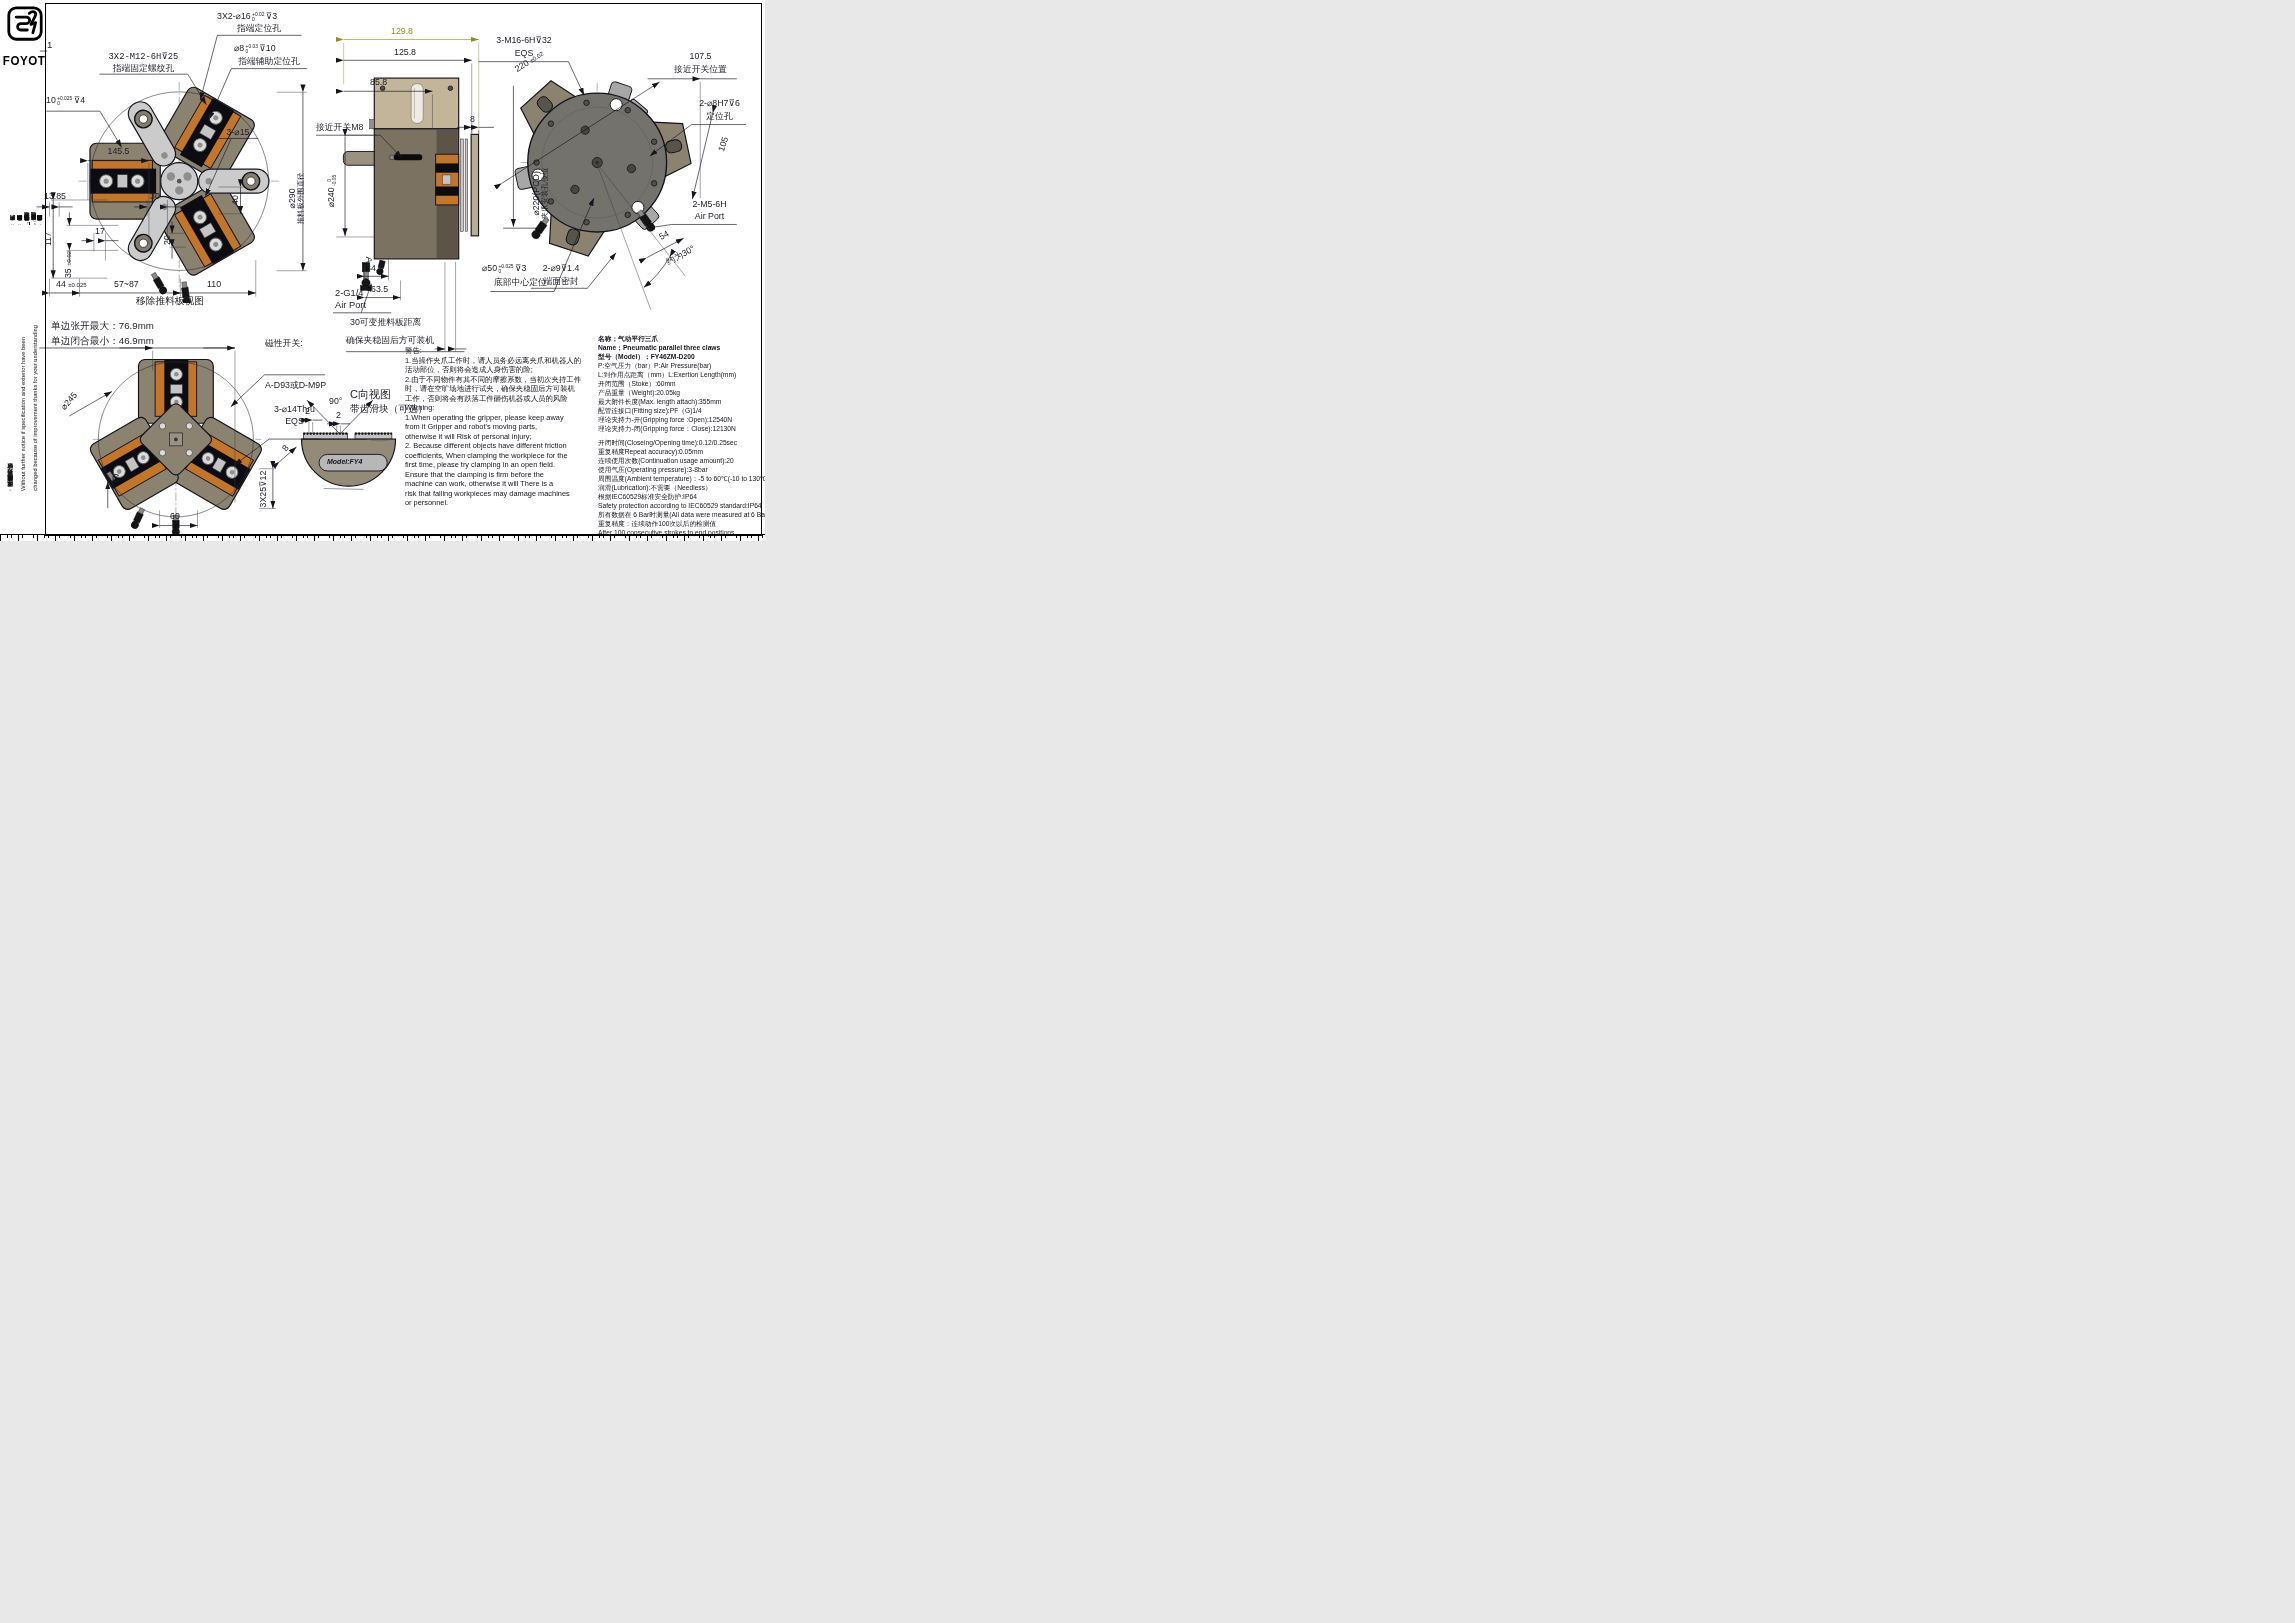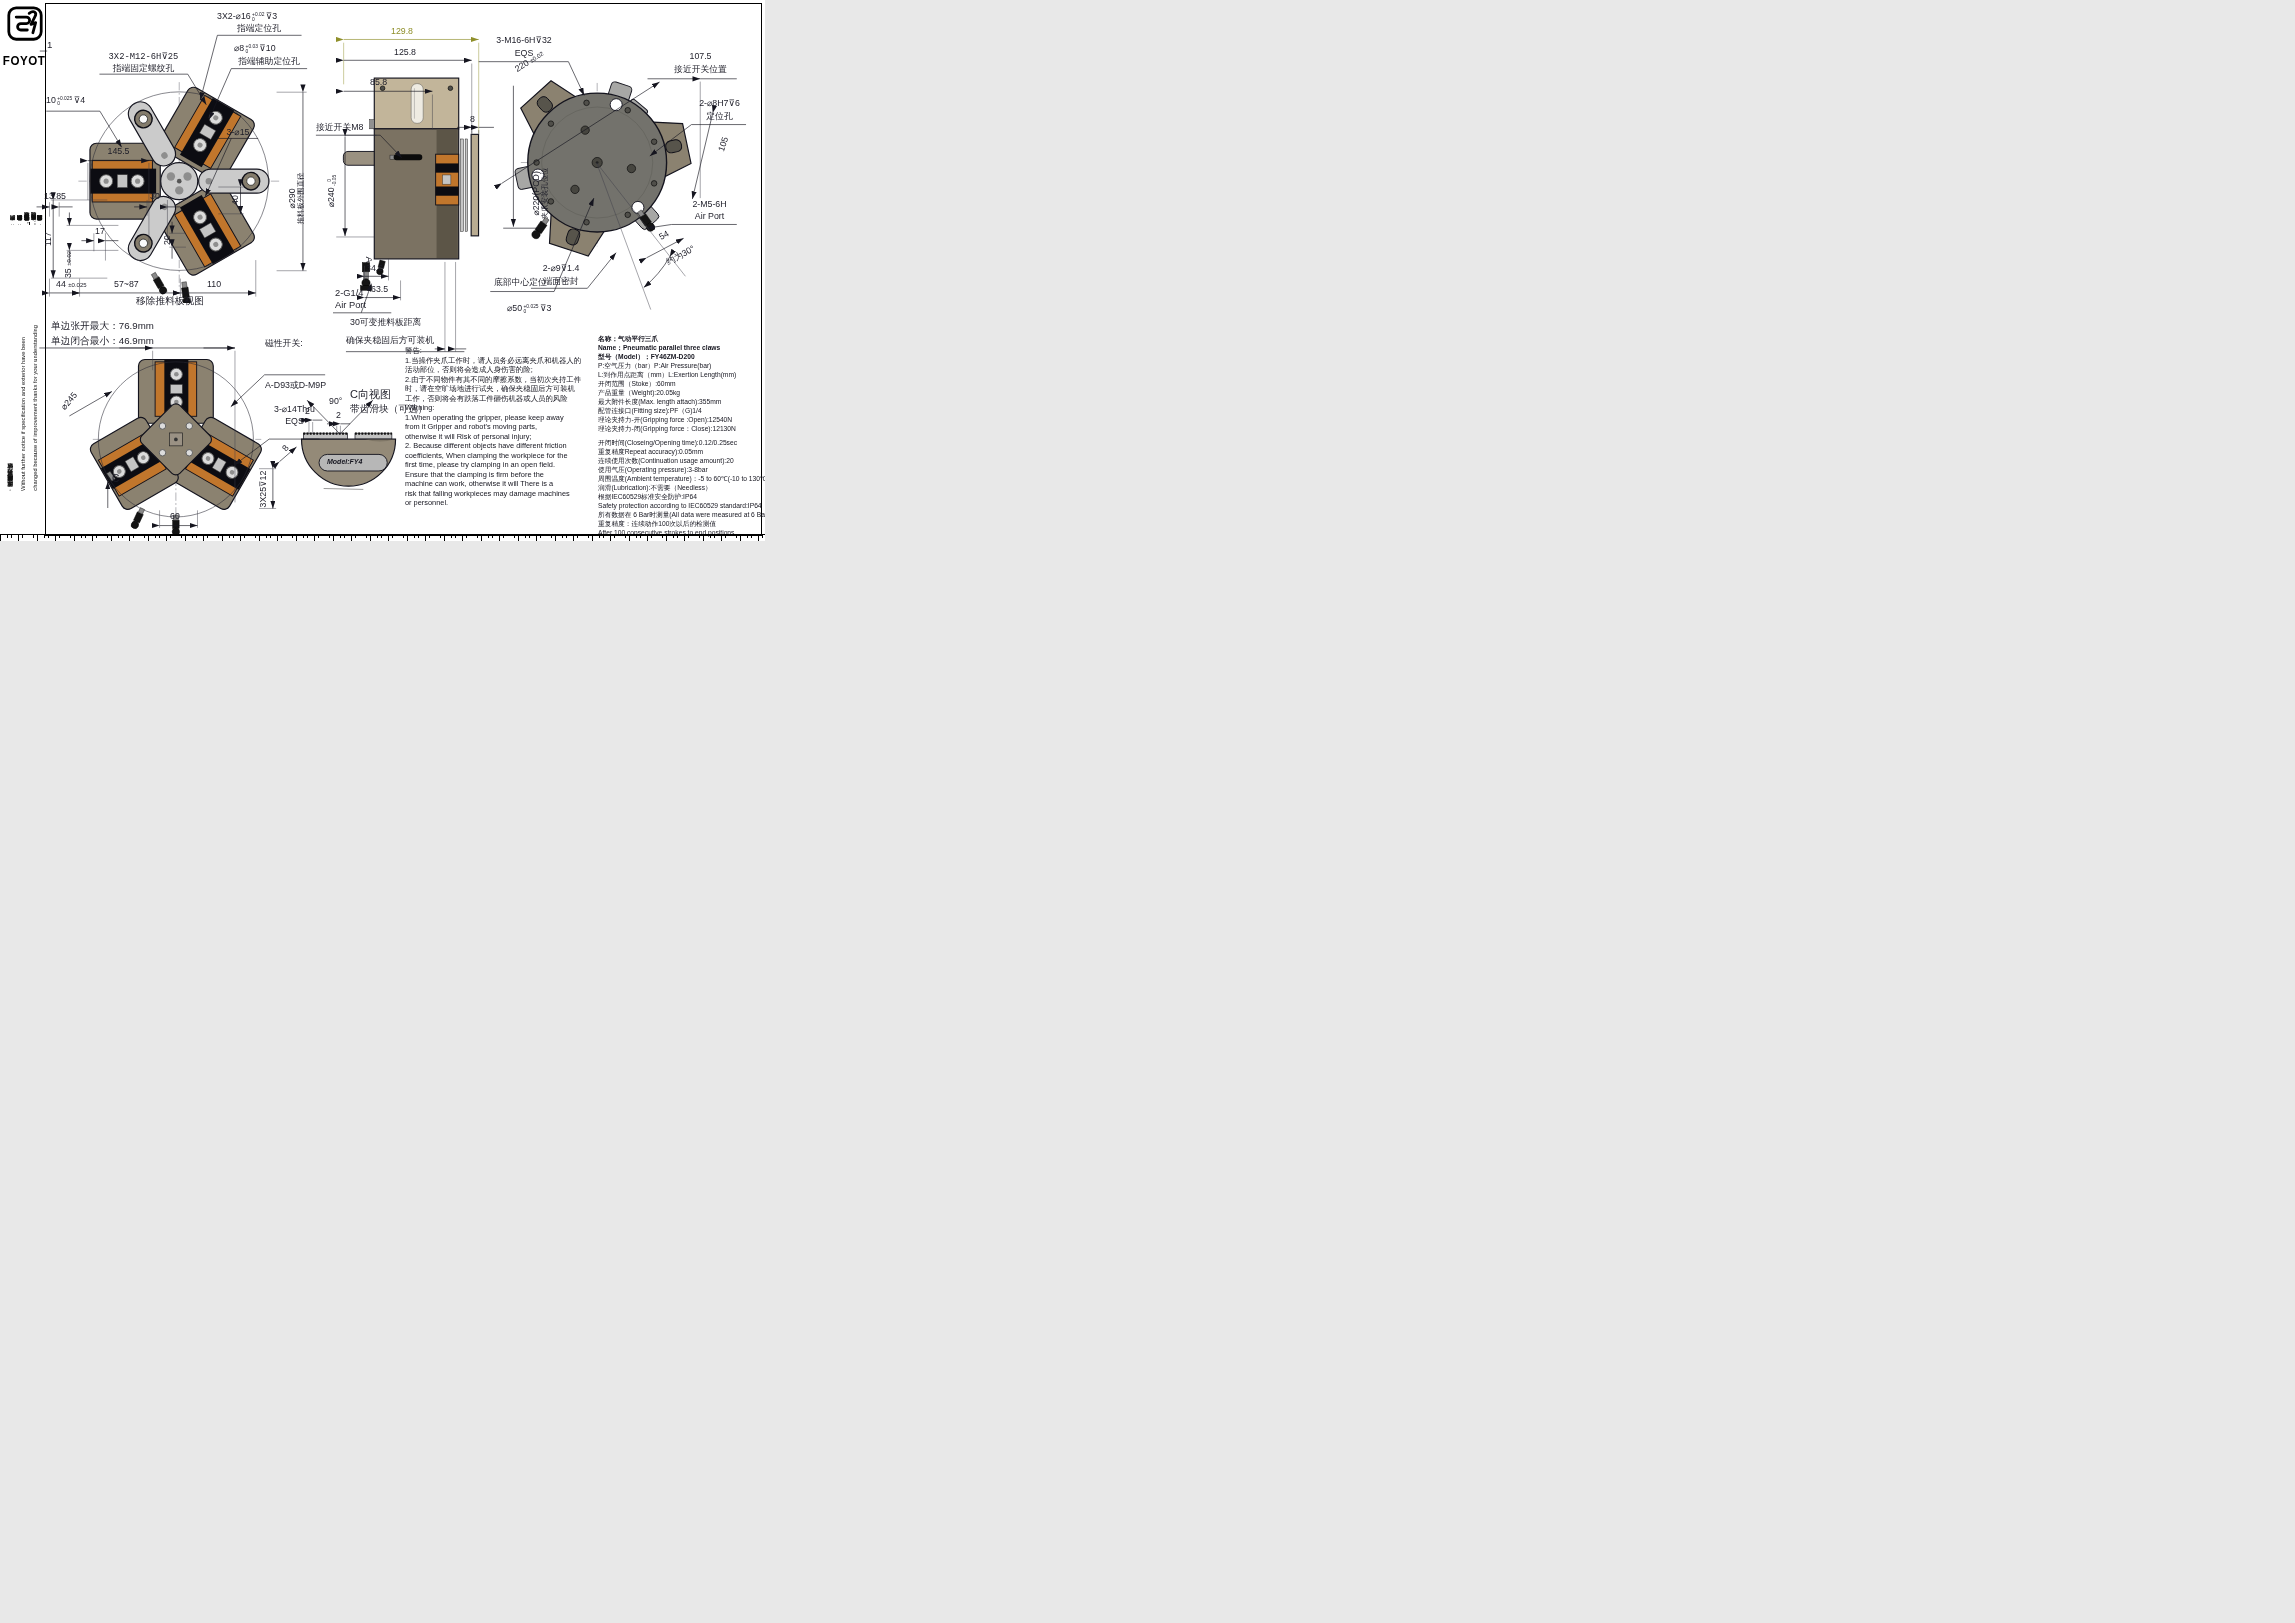--- a/index.html
+++ b/index.html
@@ -483,21 +483,21 @@
   <div class="lbl c" style="left:665px;top:64px;width:71px;">接近开关位置</div>
   <div class="lbl c" style="left:692px;top:98px;width:55px;">2-⌀8H7⊽6</div>
   <div class="lbl c" style="left:692px;top:111px;width:55px;">定位孔</div>
   <div class="lbl" style="left:716px;top:139px;transform:rotate(-72deg);">105</div>
   <div class="lbl c" style="left:682px;top:199px;width:55px;">2-M5-6H</div>
   <div class="lbl c" style="left:682px;top:211px;width:55px;">Air Port</div>
   <div class="lbl" style="left:659px;top:230px;transform:rotate(-28deg);">54</div>
   <div class="lbl" style="left:665px;top:250px;transform:rotate(-28deg);">约为30°</div>
   <div class="lbl c" style="left:533px;top:263px;width:56px;">2-⌀9⊽1.4</div>
   <div class="lbl c" style="left:533px;top:276px;width:56px;">端面密封</div>
-  <div class="lbl" style="left:507px;top:263px;margin-top:40px;"><span>⌀50</span><span class="stk">
+  <div class="lbl" style="left:482px;top:263px;"><span>⌀50</span><span class="stk">
         <i>+0.025</i>
         <i>0</i>
       </span><span>⊽3</span></div>
   <div class="lbl" style="left:494px;top:277px;">底部中心定位</div>
   <div class="lbl vrot c" style="left:496px;top:184px;width:88px;">
     <div>⌀220(PCD)</div>
       <div style="font-size:7.4px;">夹爪安装孔位位</div>
   </div>
 
   <div class="lbl" style="left:51px;top:320px;font-size:9.7px;">单边张开最大：76.9mm</div>

